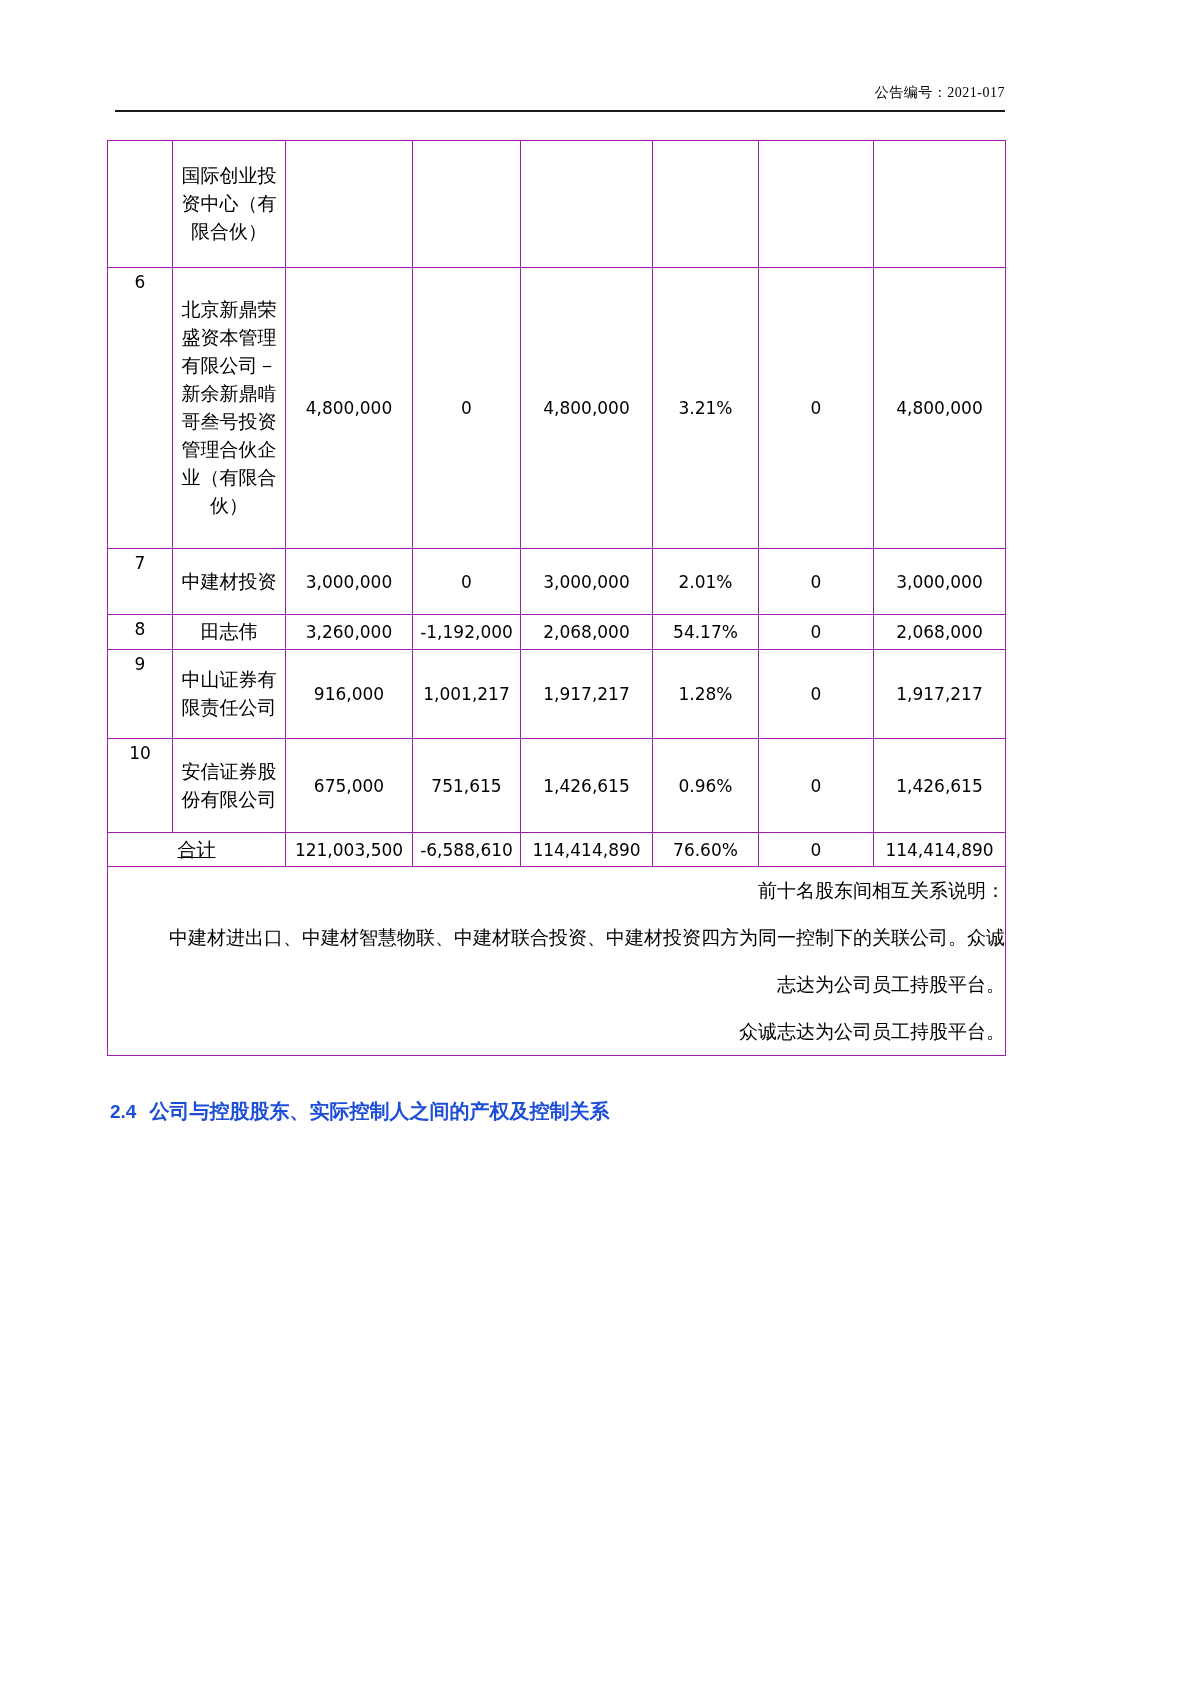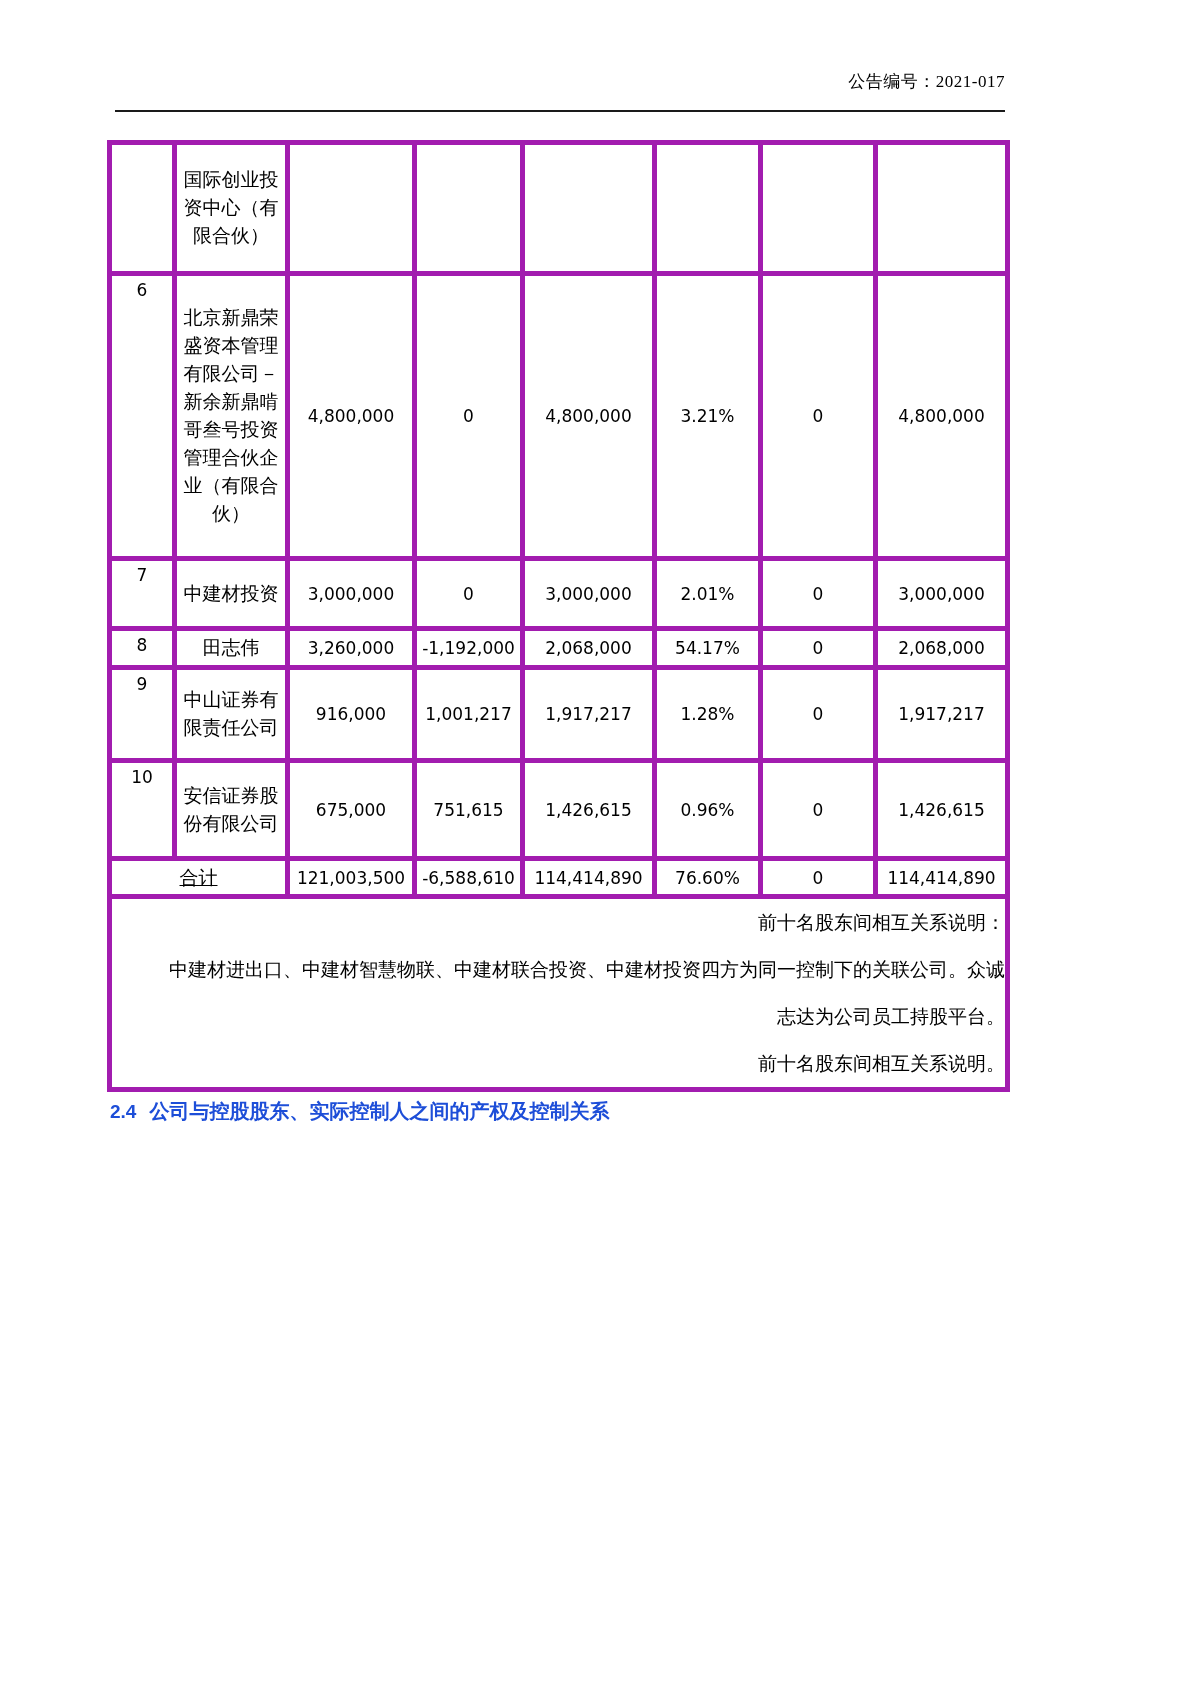--- a/index.html
+++ b/index.html
@@ -5,34 +5,34 @@
   html,body { margin:0; padding:0; }
   .page {
     position:relative;
     width:1200px; height:1695px;
     background:#ffffff;
     font-family:"Liberation Serif", serif;
     color:#000000;
     overflow:hidden;
   }
   .ann-no {
-    position:absolute; top:70px; left:0; width:1005px;
-    text-align:right; font-size:17px; letter-spacing:0.5px;
+    position:absolute; top:84px; left:0; width:1005px;
+    text-align:right; font-size:14px; letter-spacing:0.5px;
   }
   .header-rule {
     position:absolute; top:110px; left:115px;
     width:890px; height:2px; background:#1a1a1a;
   }
   table.shtable {
     position:absolute; top:140px; left:107px; width:898px;
     border-collapse:collapse; table-layout:fixed;
     font-size:19px; line-height:28px;
   }
   table.shtable td {
-    border:5px solid #a21caf;
+    border:1px solid #a21caf;
     padding:0;
     overflow:hidden;
   }
   td.no {
     text-align:center; vertical-align:top; padding-top:6px;
     font-family:"DejaVu Sans", sans-serif; font-size:17px;
   }
   td.name {
     text-align:center; vertical-align:middle;
     padding:2px 14px;
@@ -151,21 +151,21 @@
         <td class="num">-6,588,610</td>
         <td class="num">114,414,890</td>
         <td class="num">76.60%</td>
         <td class="num">0</td>
         <td class="num">114,414,890</td>
       </tr>
       <tr class="r-notes">
         <td class="notes" colspan="8">
           <p>前十名股东间相互关系说明：</p>
           <p class="indent">中建材进出口、中建材智慧物联、中建材联合投资、中建材投资四方为同一控制下的关联公司。众诚志达为公司员工持股平台。</p>
-          <p class="indent">前十名股东间相互关系说明。</p>
+          <p class="indent">众诚志达为公司员工持股平台。</p>
         </td>
       </tr>
     </tbody>
   </table>
 
   <div class="section-heading">
     <span class="sec-num">2.4</span><span>公司与控股股东、实际控制人之间的产权及控制关系</span>
   </div>
 
 </div>

